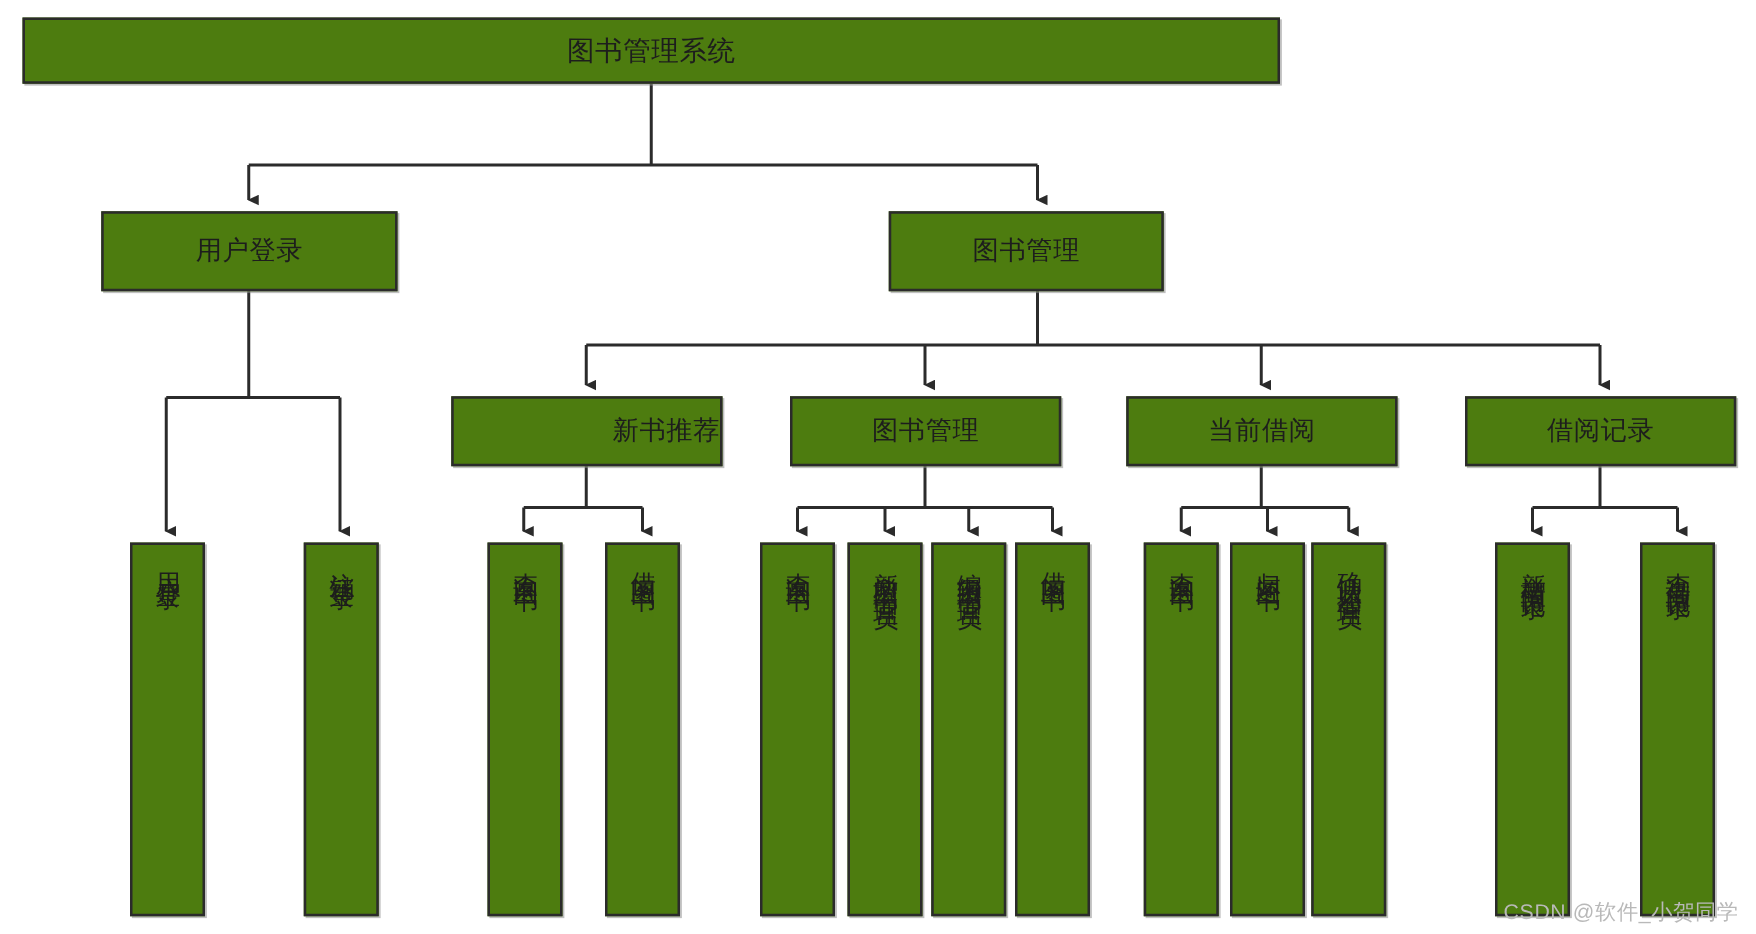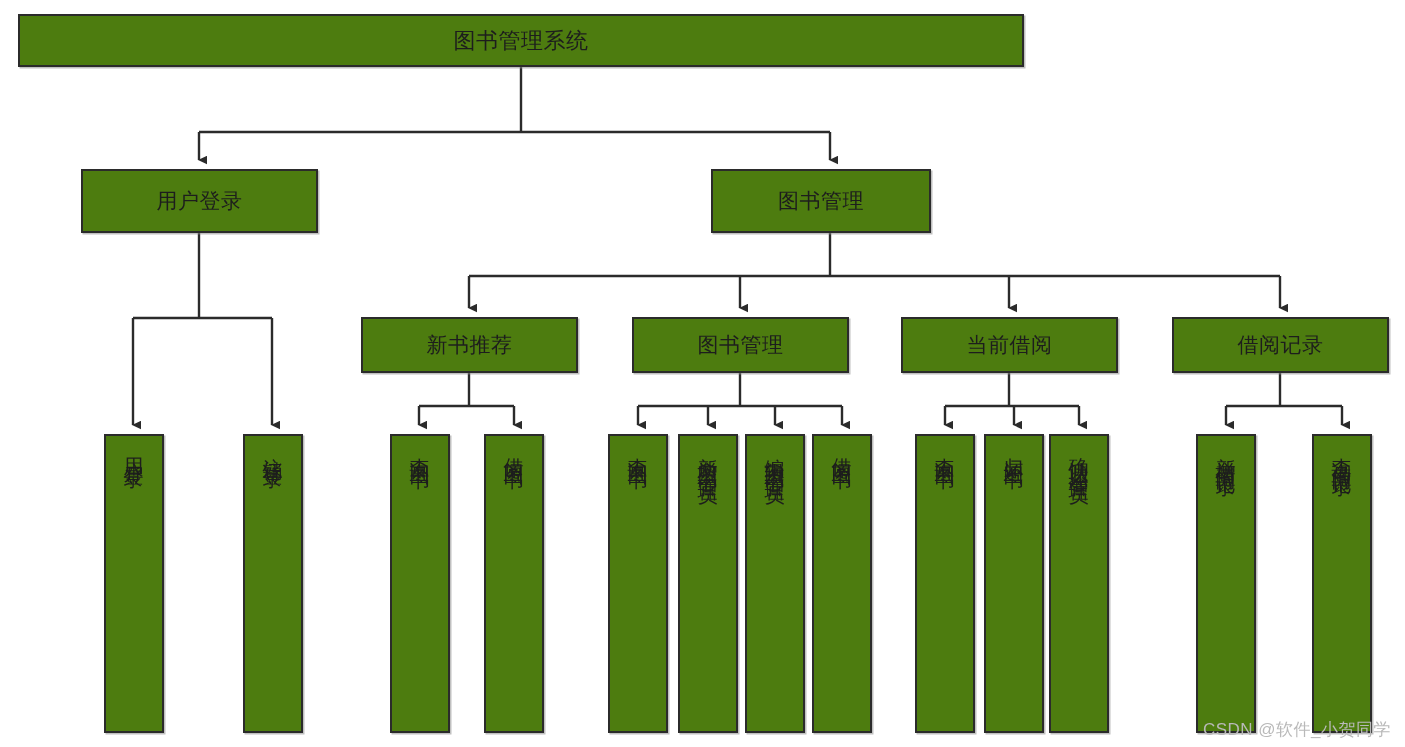--- a/index.html
+++ b/index.html
@@ -137,21 +137,21 @@
     <span class="node-label">图书管理系统</span>
   </div>
 
   <div class="node-box horizontal" style="left: 81px; top: 169px; width: 237px; height: 64px;">
     <span class="node-label">用户登录</span>
   </div>
   <div class="node-box horizontal" style="left: 711px; top: 169px; width: 220px; height: 64px;">
     <span class="node-label">图书管理</span>
   </div>
 
-  <div class="node-box horizontal" style="left: 361px; top: 317px; width: 217px; height: 56px;">
+  <div class="node-box horizontal" style="left: 361px; top: 317px; width: 217px; height: 56px; justify-content: flex-end;">
     <span class="node-label">新书推荐</span>
   </div>
   <div class="node-box horizontal" style="left: 632px; top: 317px; width: 217px; height: 56px;">
     <span class="node-label">图书管理</span>
   </div>
   <div class="node-box horizontal" style="left: 1172px; top: 317px; width: 217px; height: 56px;">
     <span class="node-label">借阅记录</span>
   </div>
   <div class="node-box horizontal" style="left: 901px; top: 317px; width: 217px; height: 56px;">
     <span class="node-label">当前借阅</span>

